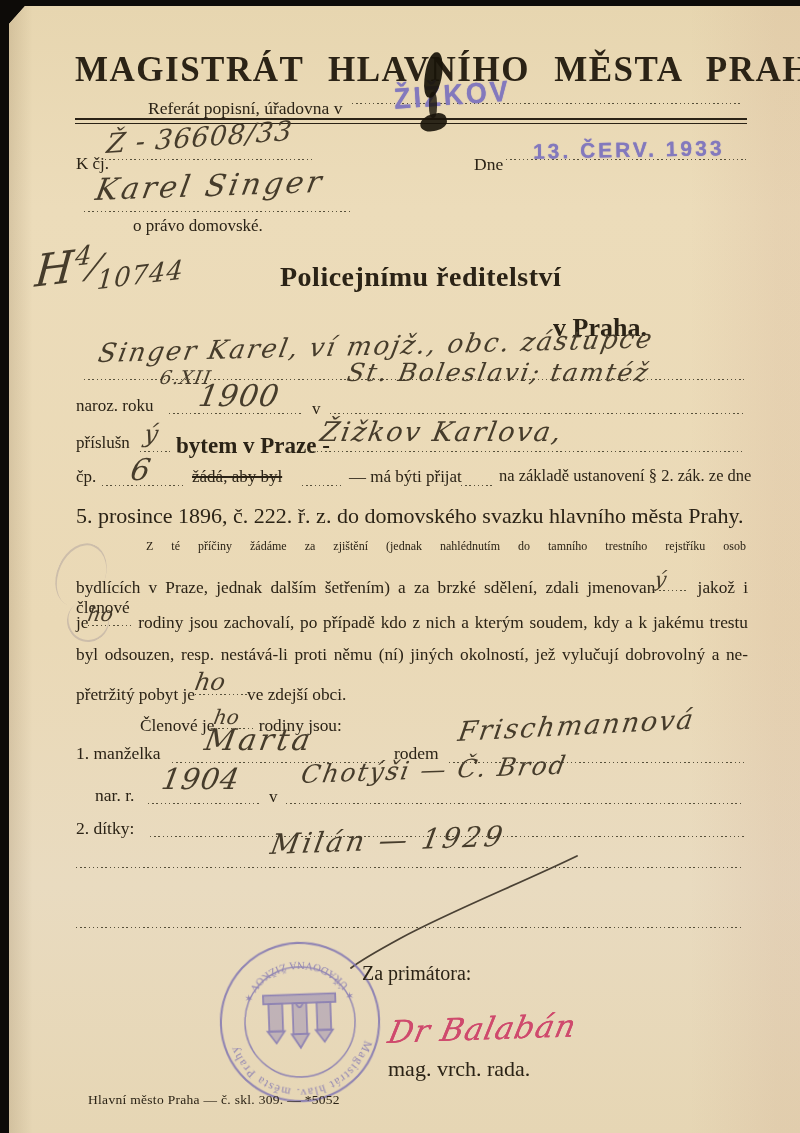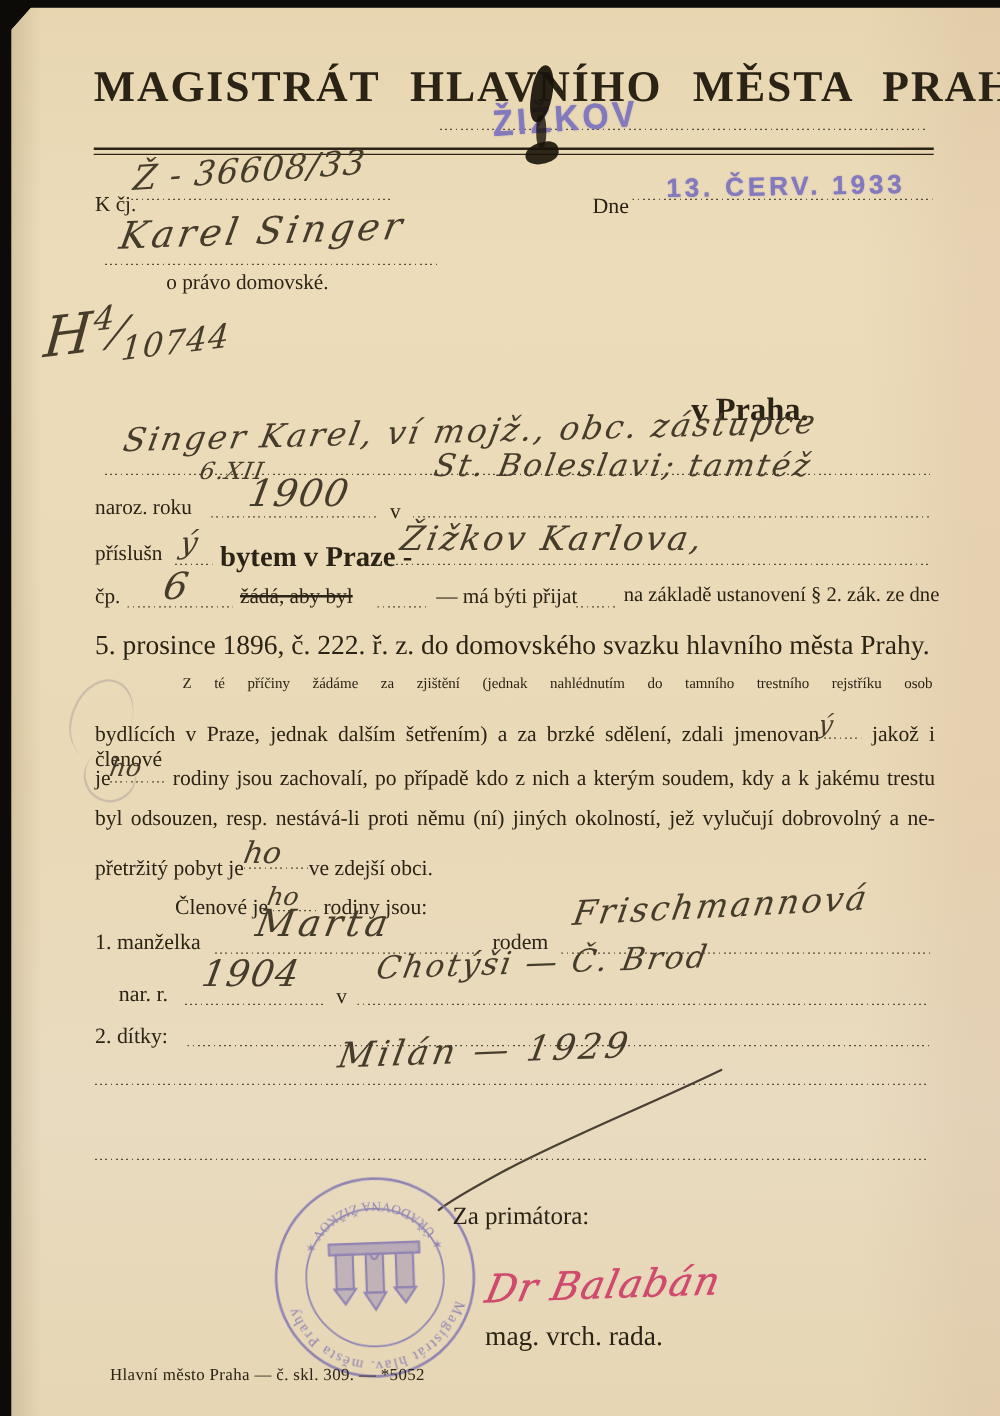--- a/index.html
+++ b/index.html
@@ -36,20 +36,21 @@
       transform:rotate(178deg);opacity:.82;filter:blur(.3px);}
   svg text{font-family:"Liberation Serif",serif;}
 </style>
 </head>
 <body>
 
 <div id="stage">
  <div id="paper">
 
   <div class="pr b" style="left:66px;top:44px;width:670px;text-align:center;font-size:35px;letter-spacing:1.5px;word-spacing:14px;">MAGISTRÁT HLAVNÍHO MĚSTA PRAHY</div>
+  <div class="pr" style="left:139px;top:92px;font-size:17.5px;">Referát popisní, úřadovna v</div>
   <div class="dotline" style="left:343px;top:96px;width:390px;"></div>
   <div class="stamp-ink" style="left:385px;top:74px;font-size:27px;letter-spacing:3px;transform:rotate(-4deg) scaleY(1.08);text-shadow:0 0 1px #8379bd;">ŽIŽKOV</div>
   <div class="rule2" style="left:66px;top:112px;width:672px;"></div>
 
   <div class="blot" style="left:416px;top:46px;width:17px;height:46px;border-radius:55% 45% 60% 40%;transform:rotate(7deg);opacity:.93;"></div>
   <div class="blot" style="left:420px;top:86px;width:8px;height:26px;border-radius:40%;opacity:.8;"></div>
   <div class="blot" style="left:411px;top:108px;width:27px;height:17px;border-radius:60% 40% 50% 50%;transform:rotate(-12deg);opacity:.9;"></div>
 
   <div class="pr" style="left:67px;top:148px;font-size:17px;">K čj.</div>
   <div class="hw skew" style="left:96px;top:122px;font-size:27px;transform:rotate(-4deg) skewX(-10deg);">Ž - 36608/33</div>
@@ -58,20 +59,21 @@
   <div class="dotline" style="left:497px;top:152px;width:240px;"></div>
   <div class="stamp-ink" style="left:524px;top:132px;font-size:21px;letter-spacing:3px;transform:rotate(-1deg);text-shadow:0 0 1px #8379bd;">13. ČERV. 1933</div>
 
   <div class="hw skew" style="left:84px;top:166px;font-size:30px;letter-spacing:3px;transform:rotate(-2deg) skewX(-12deg);">Karel Singer</div>
   <div class="dotline" style="left:75px;top:204px;width:268px;"></div>
   <div class="pr" style="left:124px;top:210px;font-size:17px;">o právo domovské.</div>
 
   <div class="hw" style="left:24px;top:240px;font-size:44px;transform:rotate(-7deg) skewX(-12deg);">
     <span>H</span><span style="font-size:26px;position:relative;top:-16px;">4</span><span style="font-size:34px;">⁄</span><span style="font-size:26px;position:relative;top:10px;">10744</span>
   </div>
+  <div class="pr b" style="left:271px;top:255px;font-size:28px;letter-spacing:.5px;">Policejnímu ředitelství</div>
   <div class="pr b" style="left:544px;top:307px;font-size:26px;">v Praha.</div>
 
   <div class="hw" style="left:87px;top:332px;font-size:26px;letter-spacing:2px;transform:rotate(-1.5deg) skewX(-12deg);">Singer Karel, ví mojž., obc. zástupce</div>
   <div class="dotline" style="left:75px;top:372px;width:660px;"></div>
 
   <div class="pr" style="left:67px;top:390px;font-size:17px;">naroz. roku</div>
   <div class="hw skew" style="left:149px;top:360px;font-size:19px;">6.XII</div>
   <div class="hw skew" style="left:187px;top:372px;font-size:30px;">1900</div>
   <div class="dotline" style="left:160px;top:406px;width:132px;"></div>
   <div class="pr" style="left:303px;top:393px;font-size:17px;">v</div>

